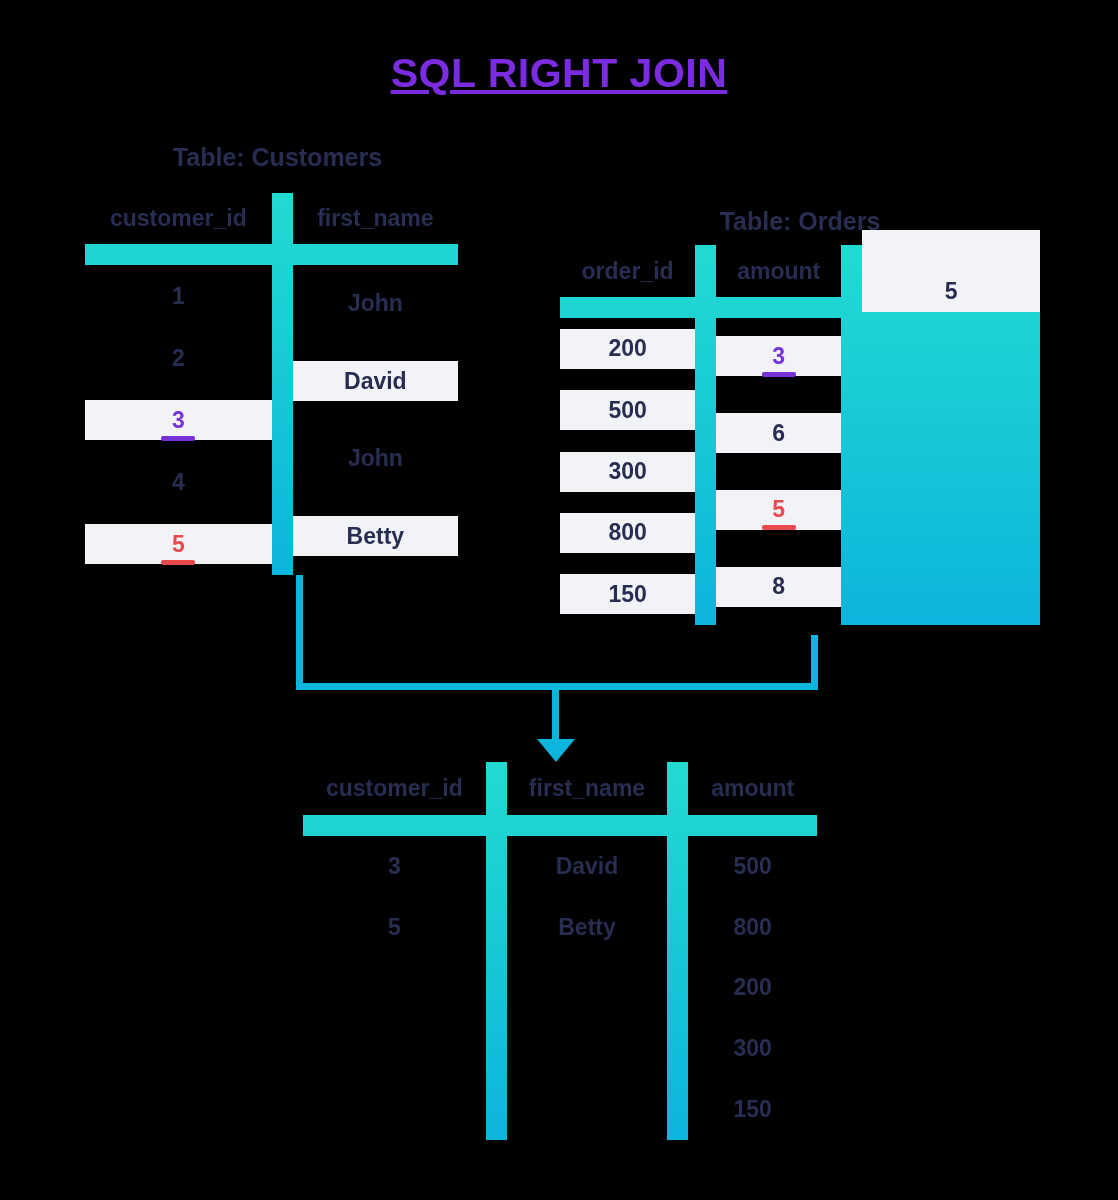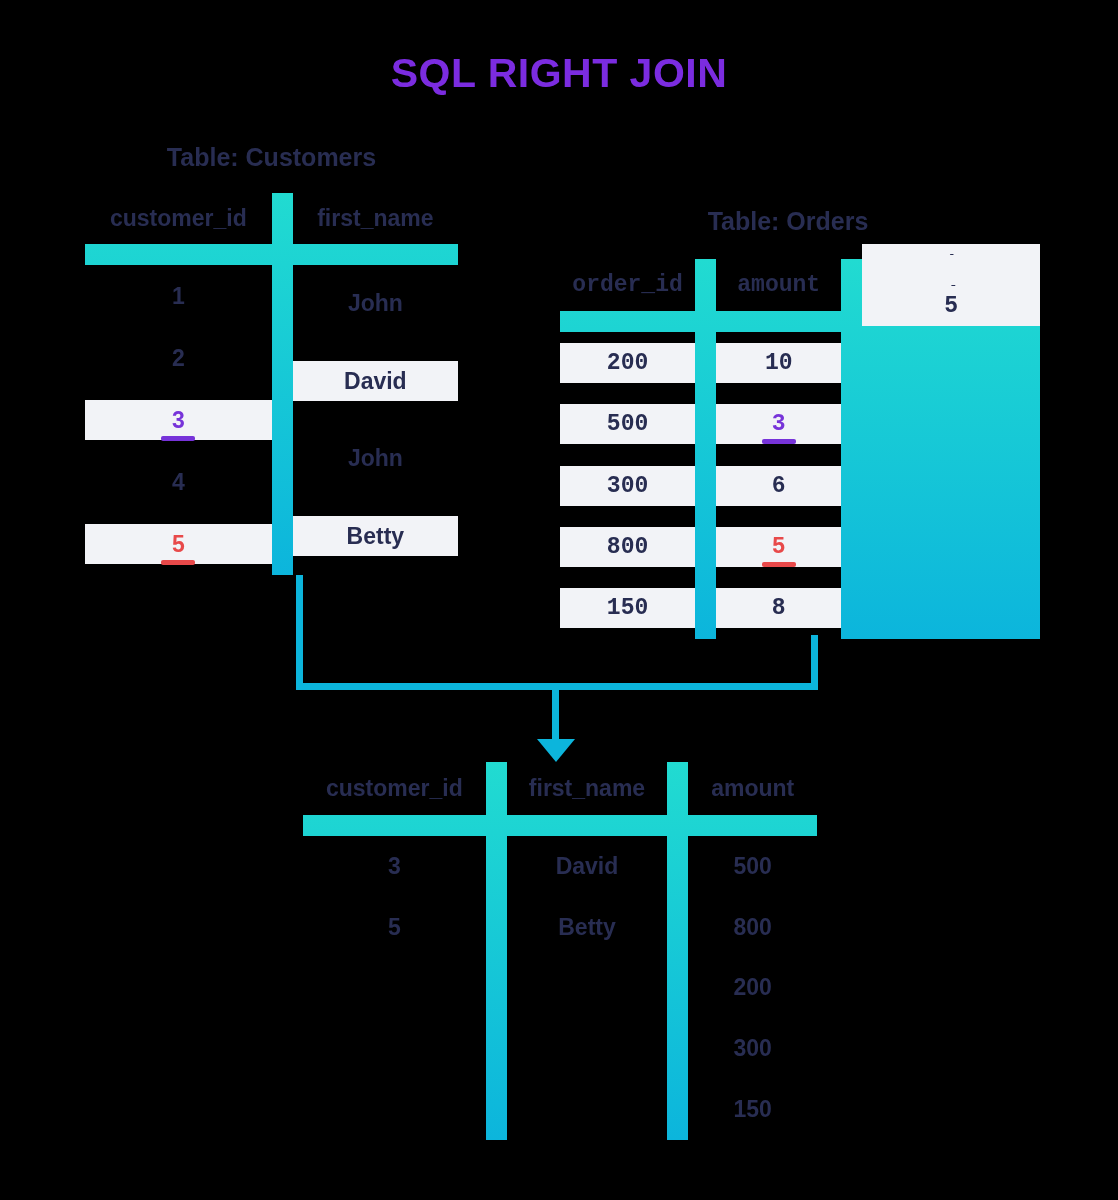--- a/index.html
+++ b/index.html
@@ -7,39 +7,39 @@
   body {
     width: 1118px; height: 1200px;
     position: relative; overflow: hidden;
     font-family: "Liberation Sans", sans-serif;
   }
   .diagram { position: absolute; inset: 0; }
 
   .main-title {
     position: absolute; left: 0; top: 50px; width: 100%;
     text-align: center;
-    color: #7b2ce0; font-size: 41px; font-weight: 700; letter-spacing: 0.5px;
+    color: #7b2ce0; font-size: 41px; font-weight: 700; letter-spacing: 0.5px; text-decoration: underline;
   }
 
   .caption {
     position: absolute; text-align: center;
     color: #282d52; font-size: 25px; font-weight: 700;
   }
-  .cap-customers { left: 85px; width: 373px; top: 143px; }
-  .cap-orders   { left: 548px; width: 480px; top: 207px; }
+  .cap-customers { left: 91px; width: 373px; top: 143px; }
+  .cap-orders   { left: 560px; width: 480px; top: 207px; }
 
   
   .tbl {
     position: absolute; display: grid; gap: 21px; 
     background: linear-gradient(to bottom, #21dbd1, #0cb5dc);
   }
   .tbl-customers { left: 85px;  top: 193px; width: 373px; height: 382px;
                    grid-template-columns: 1.13fr 1fr;        grid-template-rows: 51px 1fr; }
-  .tbl-orders    { left: 560px; top: 259px; width: 480px; height: 380px;
-                   grid-template-columns: 1.08fr 1fr 1.42fr; grid-template-rows: 52px 1fr; font-family: Liberation Mono, monospace; }
+  .tbl-orders    { left: 560px; top: 245px; width: 480px; height: 380px;
+                   grid-template-columns: 1.08fr 1fr 1.42fr; grid-template-rows: 52px 1fr; }
   .tbl-result    { left: 303px; top: 762px; width: 514px; height: 378px;
                    grid-template-columns: 1.42fr 1.25fr 1fr; grid-template-rows: 53px 1fr; }
 
   .hcell {
     background: #000; display: flex; align-items: center; justify-content: center;
     color: #282d52; font-size: 23px; font-weight: 700;
   }
   .bcol { background: #000; display: flex; flex-direction: column; min-height: 0; }
   .slot { flex: 1; display: flex; align-items: center; min-height: 0; }
   .band {
@@ -189,25 +189,20 @@
       <div class="slot">
           <div class="band white">
             <span>150</span>
           </div>
         </div>
     </div>
 
     <div class="bcol">
       <div class="slot">
           <div class="band white">
-            <span>10</span>
-          </div>
-        </div>
-      <div class="slot">
-          <div class="band white">
             <span class="key purple">3</span>
           </div>
         </div>
       <div class="slot">
           <div class="band white">
             <span>6</span>
           </div>
         </div>
       <div class="slot">
           <div class="band white">

